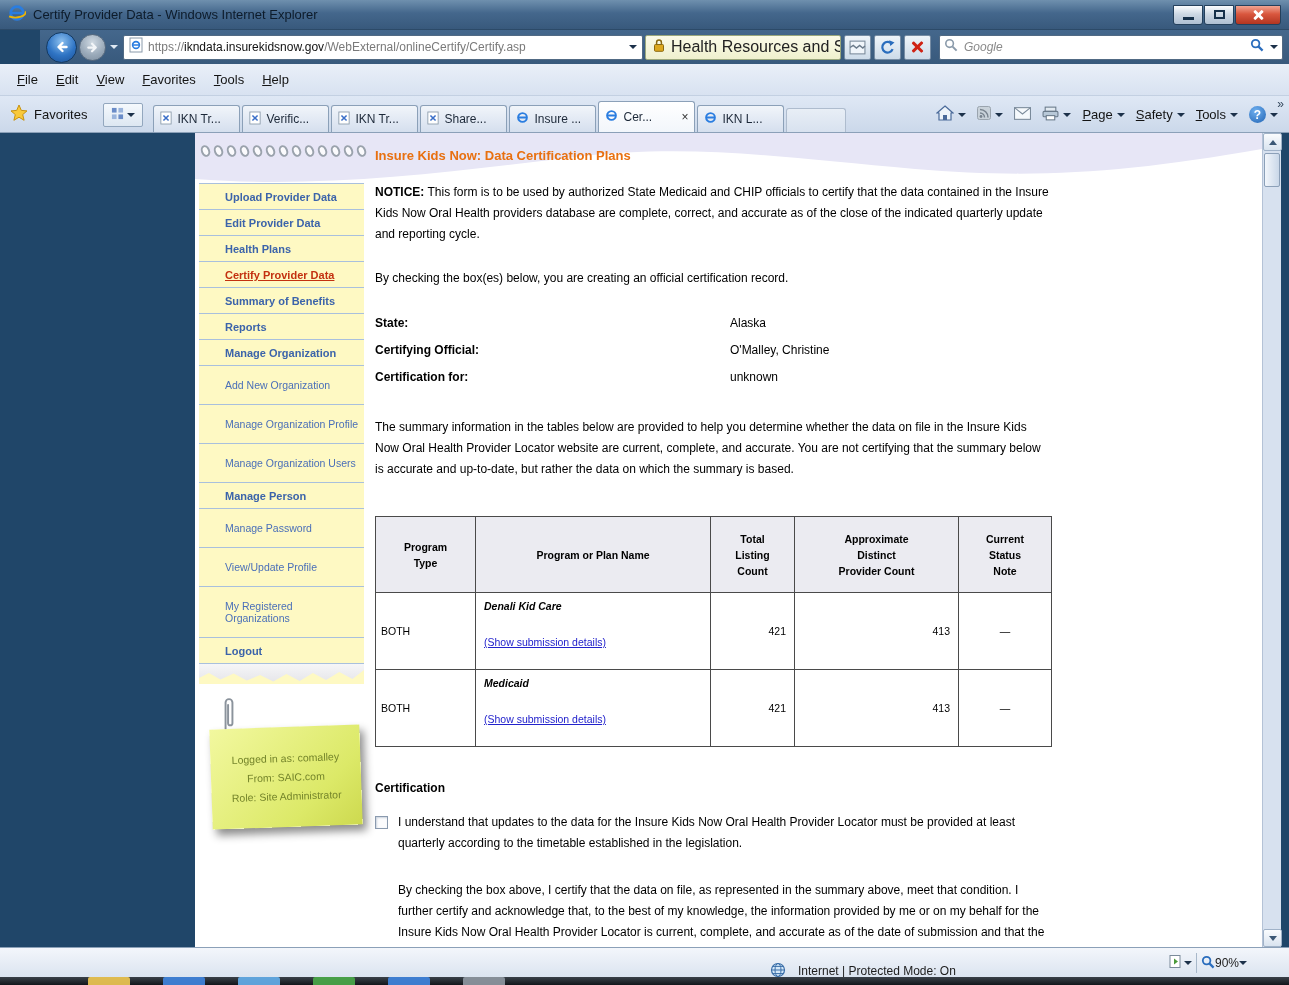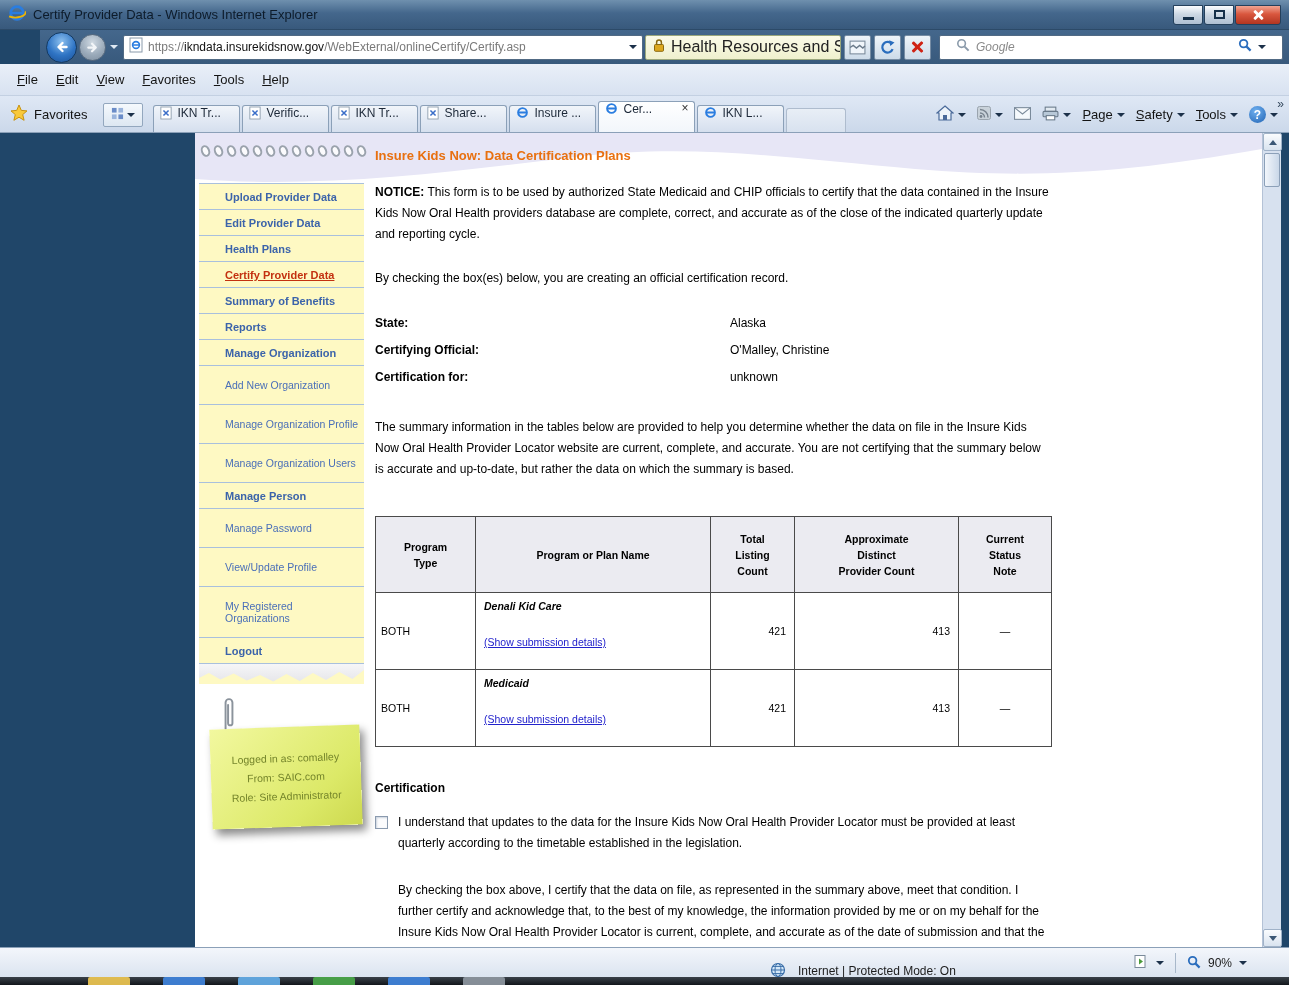--- a/index.html
+++ b/index.html
@@ -49,21 +49,21 @@
     white-space:nowrap; overflow:hidden; }
   .addr-btn { width:27px; height:25px; margin-left:3px; flex:none; border-radius:2px;
     background:linear-gradient(#eef4fa,#cddbe9); border:1px solid #76капо8ca4; border:1px solid #768ca4;
     display:flex; align-items:center; justify-content:center; }
   .stop-x { position:relative; width:14px; height:14px; }
   .stop-x::before, .stop-x::after { content:""; position:absolute; left:5.5px; top:0;
     width:3.2px; height:14px; background:#cf2315; border-radius:1px; }
   .stop-x::before { transform:rotate(45deg); }
   .stop-x::after { transform:rotate(-45deg); }
   .search-field { margin-left:8px; flex:1; height:25px; background:#fff; border:1px solid #516a84;
-    border-radius:2px; display:flex; align-items:center; padding:0 16px; gap:6px; }
+    border-radius:2px; display:flex; align-items:center; padding:0 4px; gap:6px; }
   .search-input { flex:1; border:none; outline:none; font-size:12px; font-family:"Liberation Sans",sans-serif; min-width:20px; }
   .search-input::placeholder { color:#8a8a8a; font-style:italic; }
 
   
   .menubar { position:absolute; top:64px; left:0; right:0; height:32px;
     background:linear-gradient(#e9eff8,#d8e2f1); border-bottom:1px solid #c3d0e2;
     display:flex; align-items:center; padding:4px 8px; }
   .menu-item { display:inline-block; font-size:13px; color:#141414; padding:5px 9px; }
   .menu-item::first-letter { text-decoration:underline; }
 
@@ -71,21 +71,21 @@
   .tabbar { position:absolute; top:96px; left:0; right:0; height:37px;
     background:linear-gradient(#dfe8f5,#cbd8ea); border-bottom:1px solid #8ba0b8;
     display:flex; align-items:flex-end; padding:0 6px; }
   .fav-btn { display:flex; align-items:center; gap:6px; font-size:13px; color:#141414;
     padding:4px 10px 7px 4px; }
   .qt-btn { width:40px; height:24px; margin:0 6px 5px 6px; border:1px solid #93a7be; border-radius:2px;
     background:linear-gradient(#f5f9fd,#dde7f2); display:flex; align-items:center; justify-content:center; gap:3px; }
   .tabs { display:flex; align-items:flex-end; margin-left:4px; }
   .tab { width:87px; height:27px; margin-right:2px; border:1px solid #8ba0b8; border-bottom:none;
     border-radius:3px 3px 0 0; background:linear-gradient(#f1f5fa,#d5dfee);
-    display:flex; align-items:flex-start; gap:5px; padding:0 6px; font-size:12px; color:#1c2838;
+    display:flex; align-items:center; gap:5px; padding:0 6px; font-size:12px; color:#1c2838;
     white-space:nowrap; overflow:hidden; }
   .tab.active { height:31px; width:97px; background:linear-gradient(#ffffff,#f2f6fb); }
   .tab-close { margin-left:auto; font-size:12px; color:#333; line-height:1; }
   .tab-spacer { width:60px; height:24px; border:1px solid #aebcce; border-bottom:none;
     border-radius:3px 3px 0 0; background:linear-gradient(#e8eef6,#d8e2ef); margin-right:2px; }
   .tb-right { margin-left:auto; display:flex; align-items:center; gap:1px; padding-bottom:5px; }
   .tb-btn { display:flex; align-items:center; gap:4px; padding:3px 5px; font-size:13px; color:#141414; }
   .tb-label { display:inline-block; }
   .tb-label::first-letter { text-decoration:underline; }
   .help-badge { width:17px; height:17px; border-radius:50%; color:#fff; font-size:12px; font-weight:bold;
@@ -161,21 +161,21 @@
   .cb-row { display:flex; gap:10px; }
   .cb-box { width:13px; height:13px; margin-top:4px; flex:none; appearance:none;
     border:1px solid #8a9aae; background:#fcfcfd; box-shadow:inset 1px 1px 2px #c9d2dd; }
   .cb-text { width:628px; }
   .statement { margin-top:26px; margin-left:23px; width:648px; }
 
   
   .statusbar { position:absolute; top:947px; left:0; right:0; height:30px;
     background:linear-gradient(#f3f6fb,#dbe4f0); border-top:1px solid #8ba0b8; font-size:12px; color:#1c1c1c; }
   .sb-zone { position:absolute; left:770px; top:8px; height:30px; display:flex; align-items:center; gap:12px; }
-  .sb-right { position:absolute; right:42px; top:0; height:30px; display:flex; align-items:center; gap:7px; }
+  .sb-right { position:absolute; right:42px; top:0; height:30px; display:flex; align-items:center; }
 
   
   .taskbar { position:absolute; top:977px; left:0; right:0; height:8px;
     background:linear-gradient(#3a4149,#12161b); display:flex; gap:33px; padding-left:88px; }
   .tk-ico { width:42px; height:8px; border-radius:2px 2px 0 0; opacity:0.95; }
 </style>
 </head>
 <body>
 
 <div id="screen">

